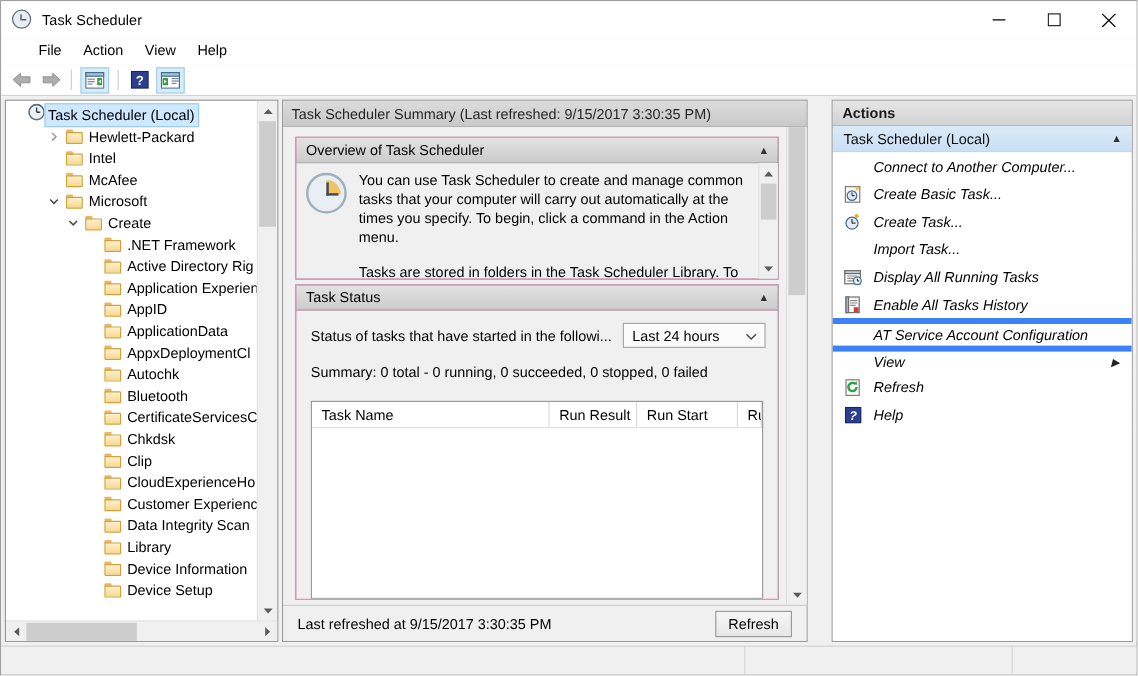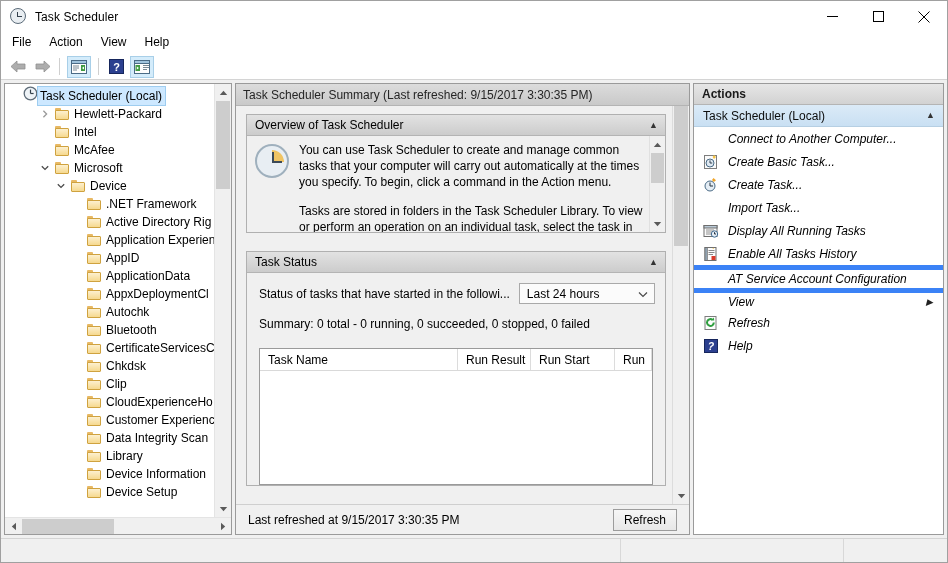--- a/index.html
+++ b/index.html
@@ -65,21 +65,21 @@
     display: flex; align-items: center; justify-content: center;
     background: transparent;
   }
   .wc svg { display: block; }
 
   
   .menubar {
     height: 22px; min-height: 22px;
     background: #ffffff;
     display: flex; align-items: center;
-    padding-left: 2px;
+    padding-left: 22px;
   }
   .menu-item {
     padding: 2px 9px 3px 9px;
     font-size: 12px; color: #000;
     line-height: 15px;
   }
 
   
   .toolbar {
     height: 26px; min-height: 26px;
@@ -234,21 +234,21 @@
   .center-inner {
     flex: 1; min-width: 0; min-height: 0;
     padding: 8px 6px 0 10px;
     overflow: hidden;
     display: flex; flex-direction: column;
   }
 
   .section {
     border: 1px solid #b0b0b0;
     background: #ec4899;
-    margin-bottom: 18px;
+    margin-bottom: 4px;
     display: flex; flex-direction: column;
     min-height: 0;
   }
   .section-head {
     height: 21px; min-height: 21px;
     background: linear-gradient(#e2e2e2, #cccccc);
     border-bottom: 1px solid #b4b4b4;
     display: flex; align-items: center; justify-content: space-between;
     padding: 0 7px 0 8px;
     font-size: 12px;
@@ -354,21 +354,21 @@
     height: 22px; min-width: 58px;
     border: 1px solid #9c9c9c;
     background: linear-gradient(#f6f6f6, #e7e7e7);
     display: flex; align-items: center; justify-content: center;
     font-size: 12px; padding: 0 10px;
   }
 
   
   .actions-pane {
     width: 251px; min-width: 251px;
-    margin: 3px 3px 0 3px;
+    margin: 3px 3px 0 20px;
     background: #ffffff;
     border: 1px solid #9a9a9a;
     display: flex; flex-direction: column;
     min-height: 0;
   }
   .actions-title {
     height: 21px; min-height: 21px;
     background: linear-gradient(#e6e6e6, #d2d2d2);
     border-bottom: 1px solid #b4b4b4;
     display: flex; align-items: center;
@@ -568,21 +568,21 @@
                 <svg width="10" height="10" viewBox="0 0 10 10">
                   <path d="M1.8 3.2 L5 6.4 L8.2 3.2" fill="none" stroke="#4b4b4b" stroke-width="1.3"></path>
                 </svg>
               </span>
               <span class="ticon">
                 <span class="folder">
                   <span class="tab"></span>
                   <span class="body"></span>
                 </span>
               </span>
-              <span class="tlabel">Device</span>
+              <span class="tlabel">Create</span>
             </div>
             <div class="tnode">
               <span style="display: inline-block; min-width: 64px;"></span>
               <span class="twist"></span>
               <span class="ticon">
                 <span class="folder">
                   <span class="tab"></span>
                   <span class="body"></span>
                 </span>
               </span>

